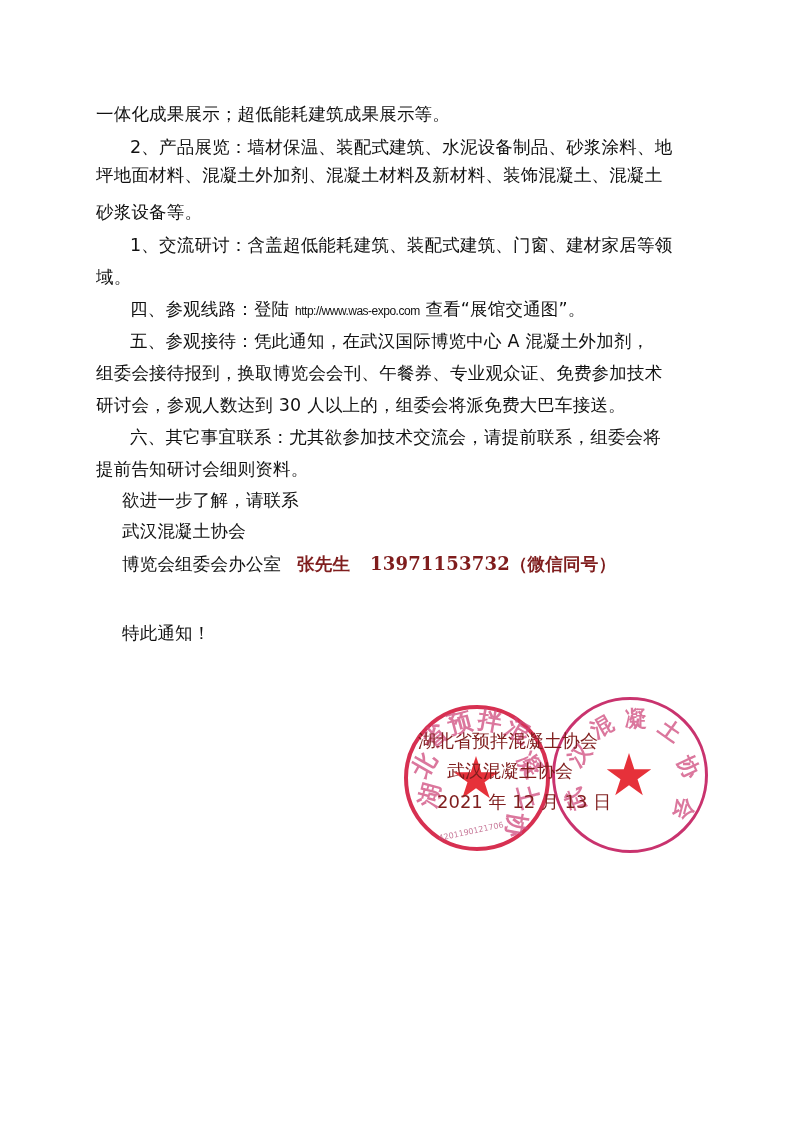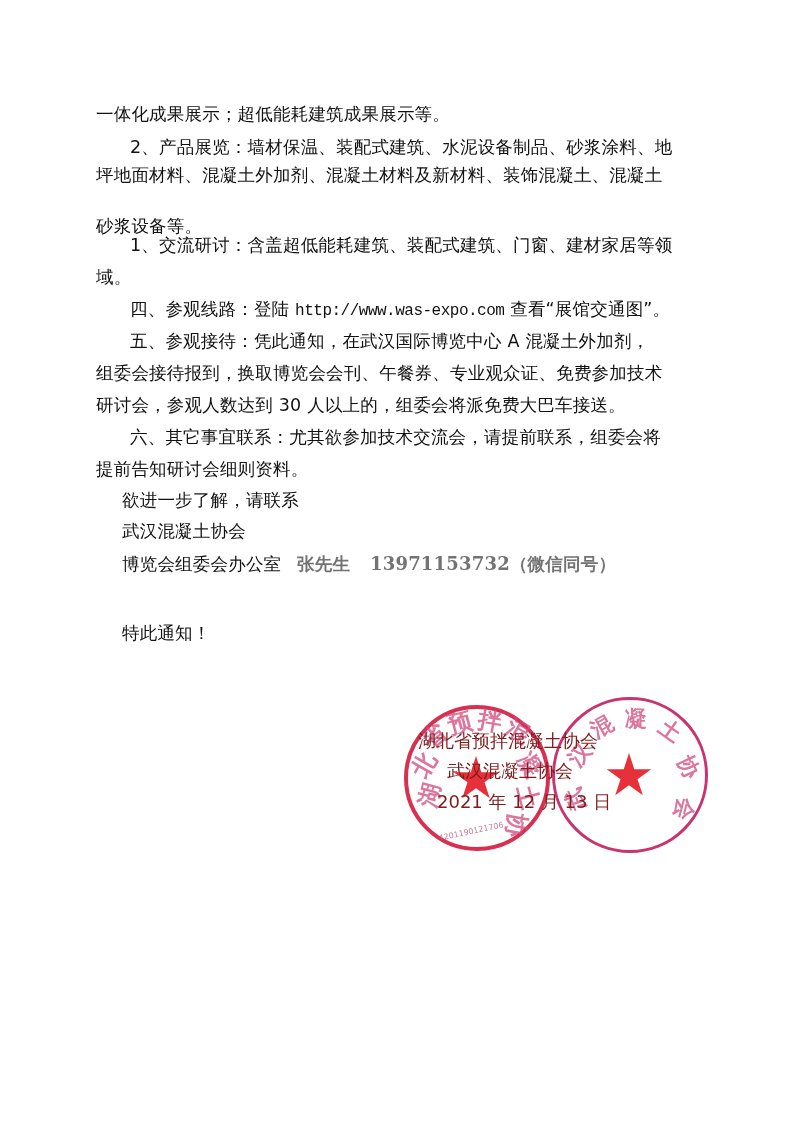--- a/index.html
+++ b/index.html
@@ -1,36 +1,36 @@
 <!DOCTYPE html>
 <html><head>
 <meta charset="utf-8">
 <style>
   html, body { margin: 0; padding: 0; background: #ffffff; }
   body { width: 794px; height: 1123px; position: relative; overflow: hidden;
          font-family: "DejaVu Sans", "Liberation Sans", sans-serif; color: #111; }
   .line { position: absolute; font-size: 17.5px; line-height: 22px; white-space: nowrap;
           letter-spacing: 0.2px; }
-  .mono { font-family: Liberation Mono, monospace; font-size: 16px; letter-spacing: -0.5px; }
-  .bold { font-family: "DejaVu Serif", "Liberation Serif", serif; font-weight: bold; color: #737373; text-align: right; }
+  .mono { font-family: Liberation Sans, sans-serif; font-size: 12px; letter-spacing: -0.5px; }
+  .bold { font-family: "DejaVu Serif", "Liberation Serif", serif; font-weight: bold; color: #7f1d1d; text-align: right; }
   .seal { position: absolute; border-radius: 50%; border: 4px solid #d2143a; box-sizing: border-box; opacity: 0.88; }
   .seal-left { left: 404px; top: 705px; width: 146px; height: 146px; }
   .seal-right { left: 552px; top: 697px; width: 156px; height: 156px; border-width: 3px; border-color: #c2185b; }
   .seal-text { position: absolute; color: #c8306a; font-size: 24px; font-weight: bold; opacity: 0.75; }
   .star { position: absolute; color: #e3151f; font-size: 58px; line-height: 58px; }
   .seal-code { position: absolute; color: #b0406e; font-size: 8px; transform: rotate(-12deg); opacity: .8; }
   .overlay { position: absolute; font-size: 18px; line-height: 22px; color: #7f1d1d; white-space: nowrap; }
 </style>
 </head>
 <body>
 
 <div class="line" style="left:96px; top:103px;">一体化成果展示；超低能耗建筑成果展示等。</div>
 <div class="line" style="left:130px; top:136px;">2、产品展览：墙材保温、装配式建筑、水泥设备制品、砂浆涂料、地</div>
 <div class="line" style="left:96px; top:164px;">坪地面材料、混凝土外加剂、混凝土材料及新材料、装饰混凝土、混凝土</div>
-<div class="line" style="left:96px; top:215px;text-align:right;">砂浆设备等。</div>
+<div class="line" style="left:96px; top:201px;text-align:right;">砂浆设备等。</div>
 <div class="line" style="left:130px; top:234px;">1、交流研讨：含盖超低能耗建筑、装配式建筑、门窗、建材家居等领</div>
 <div class="line" style="left:96px; top:266px;">域。</div>
 
 <div class="line" style="left:130px; top:298px;">
   <span>四、参观线路：登陆 </span><span class="mono">http://www.was-expo.com</span><span> 查看“展馆交通图”。</span>
 </div>
 
 <div class="line" style="left:130px; top:330px;">五、参观接待：凭此通知，在武汉国际博览中心 A 混凝土外加剂，</div>
 <div class="line" style="left:96px; top:362px;">组委会接待报到，换取博览会会刊、午餐券、专业观众证、免费参加技术</div>
 <div class="line" style="left:96px; top:394px;">研讨会，参观人数达到 30 人以上的，组委会将派免费大巴车接送。</div>

